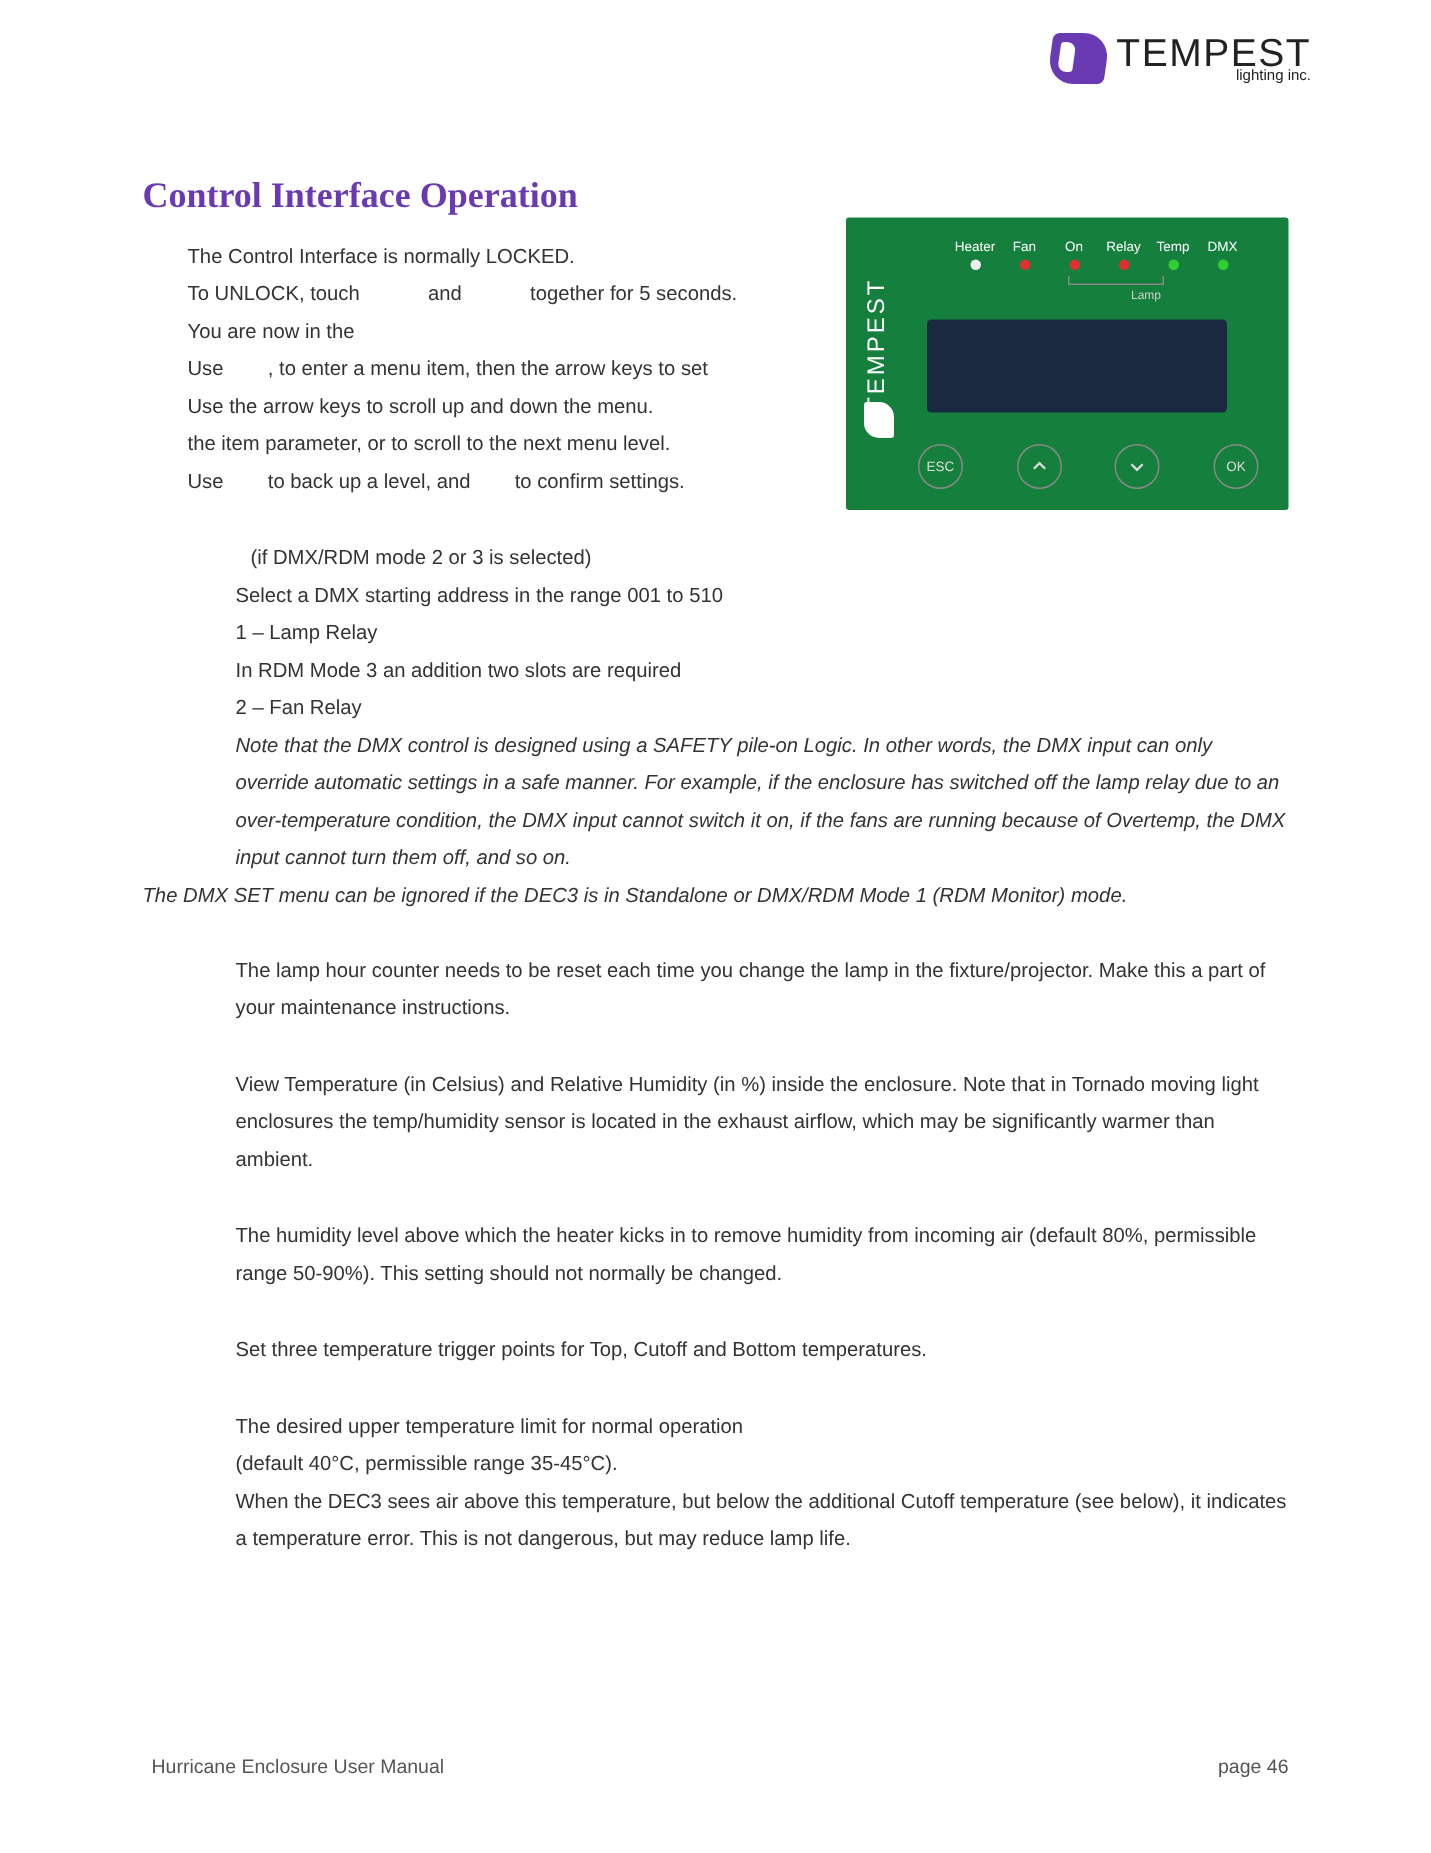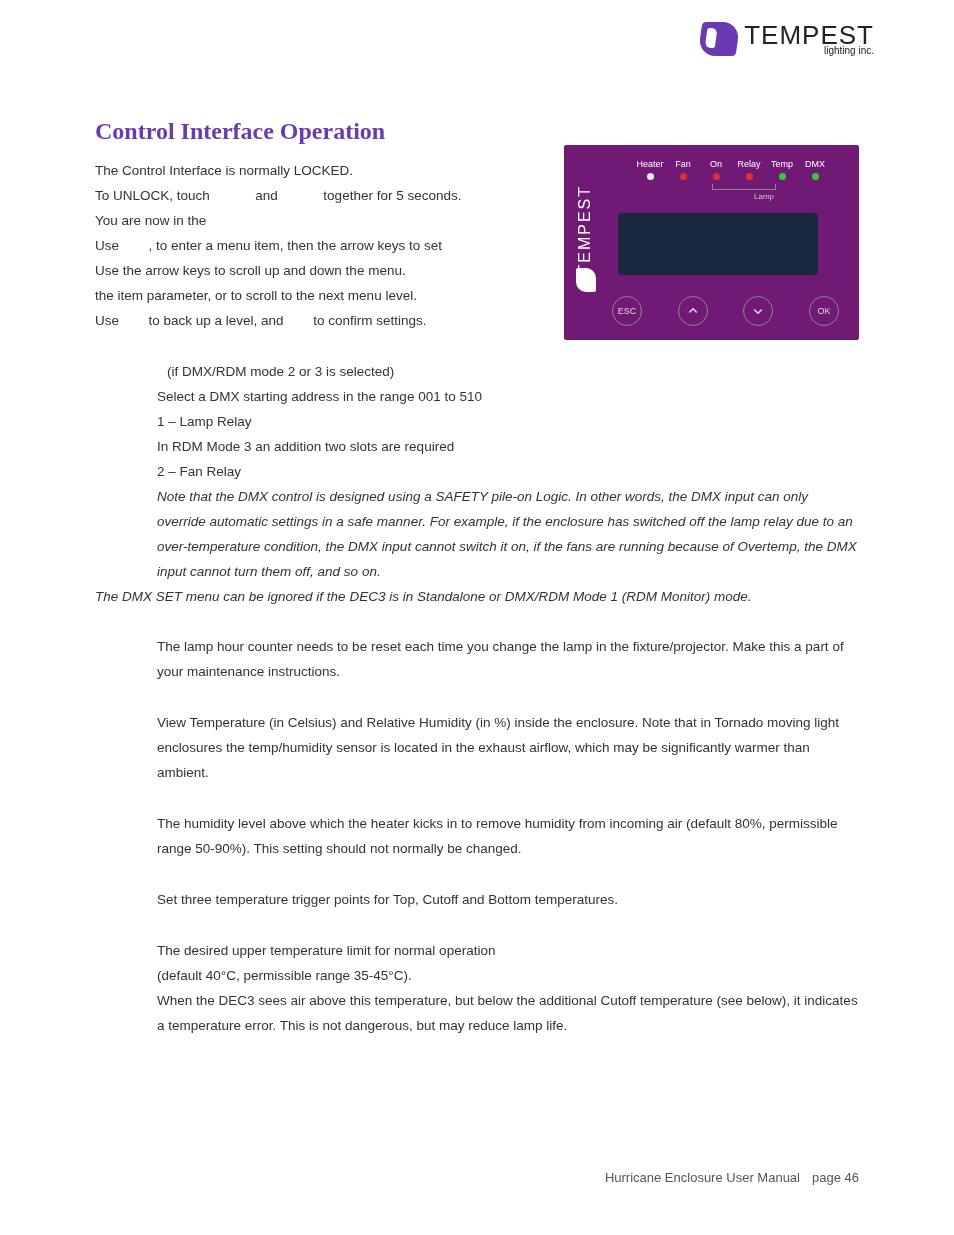--- a/index.html
+++ b/index.html
@@ -66,28 +66,29 @@
     margin-top: 88px;
     margin-bottom: 14px;
   }
   .body-text p {
     line-height: 1.85;
     font-size: 13.5px;
     color: #333;
   }
   .intro-block {
     width: 400px;
+    margin-left: 30px;
   }
   .panel {
     position: absolute;
     top: 145px;
     right: 95px;
     width: 295px;
     height: 195px;
-    background: #701a75;
+    background: #15803d;
     border-radius: 2px;
     color: #fff;
     font-family: Arial, sans-serif;
   }
   .panel-leds {
     display: flex;
     justify-content: space-between;
     padding: 14px 28px 0 70px;
     font-size: 9px;
     text-align: center;
@@ -168,24 +169,23 @@
   }
   .block { margin-top: 0; }
   .block p { line-height: 1.85; font-size: 13.5px; }
   .spacer { height: 26px; }
   .footer {
     position: absolute;
     bottom: 50px;
     left: 101px;
     right: 95px;
     display: flex;
-    justify-content: flex-end;
+    justify-content: space-between;
     font-size: 13px;
     color: #555;
-    gap: 12px;
   }
 </style>
 </head>
 <body>
 
 <div class="page">
 
   <div class="logo-area">
     <div class="logo-mark"></div>
     <div class="logo-text">

